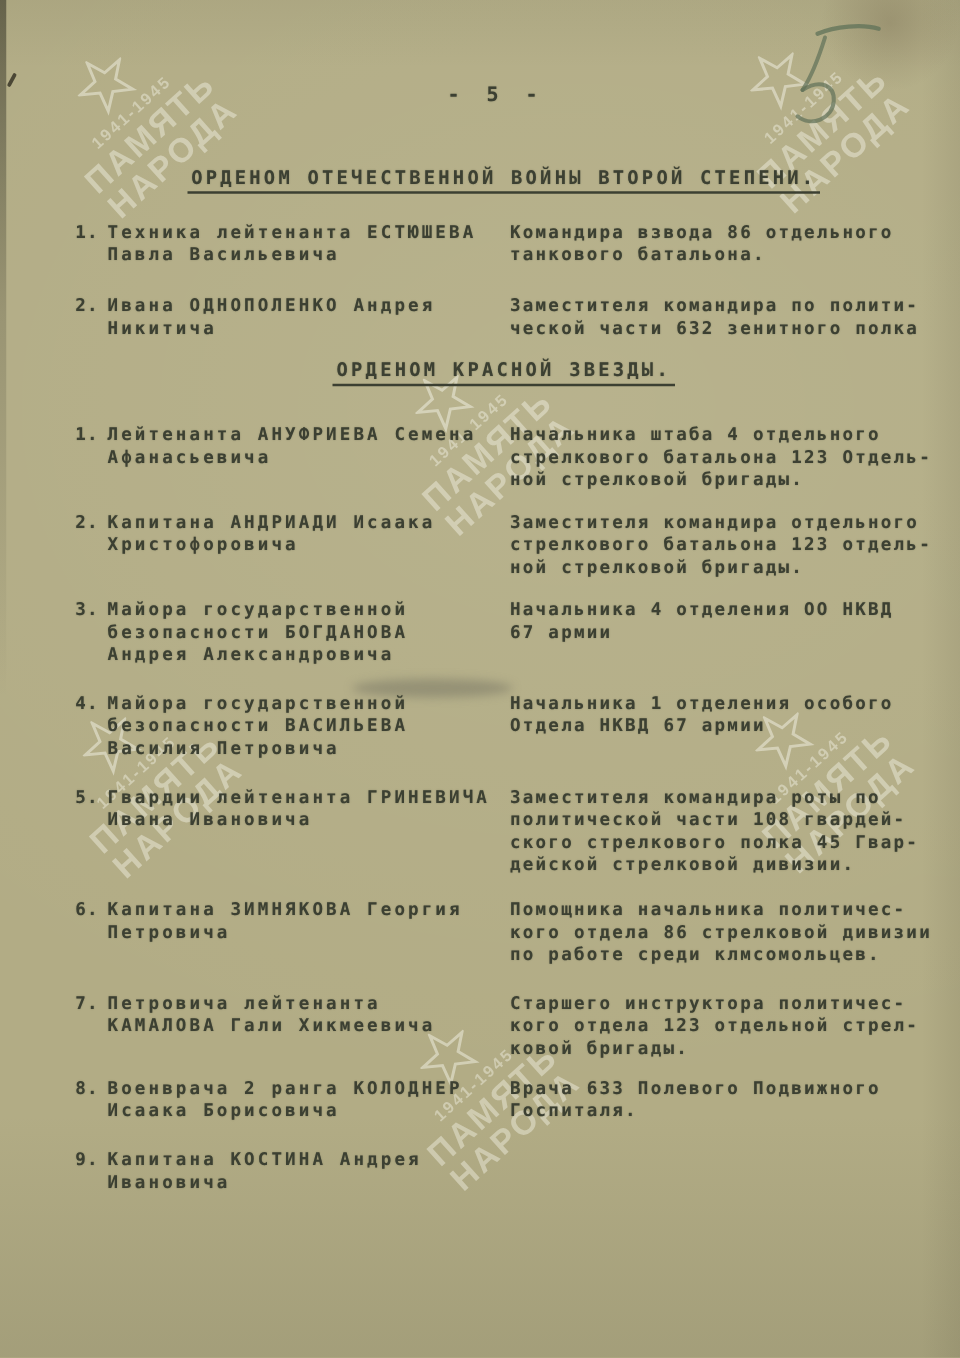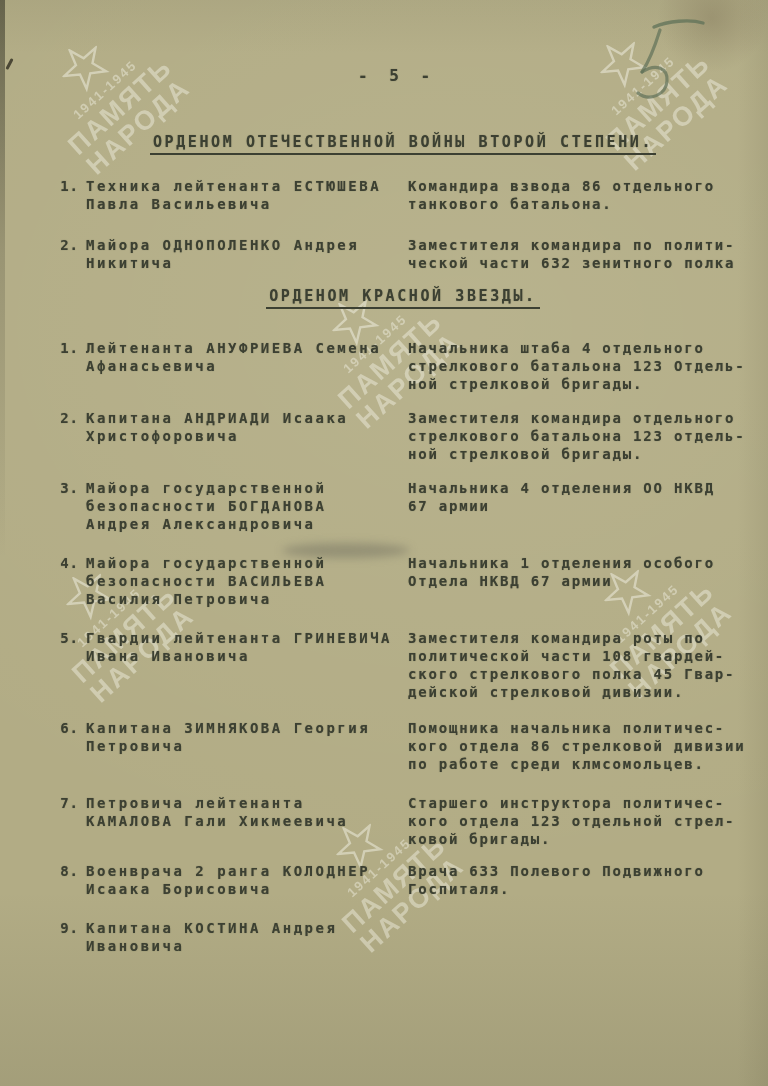--- a/index.html
+++ b/index.html
@@ -175,21 +175,21 @@
   <div class="item">
     <div class="num">1.</div>
     <div class="name">Техника лейтенанта ЕСТЮШЕВА
 Павла Васильевича</div>
     <div class="pos">Командира взвода 86 отдельного
 танкового батальона.</div>
   </div>
 
   <div class="item">
     <div class="num">2.</div>
-    <div class="name">Майора ОДНОПОЛЕНКО Андрея
+    <div class="name">Ивана ОДНОПОЛЕНКО Андрея
 Никитича</div>
     <div class="pos">Заместителя командира по полити-
 ческой части 632 зенитного полка</div>
   </div>
 </div>
   </section>
 
   <section class="award-section s2">
     <h2 class="section-title"><span class="title-text">ОРДЕНОМ КРАСНОЙ ЗВЕЗДЫ.</span></h2>
     <div class="items">

